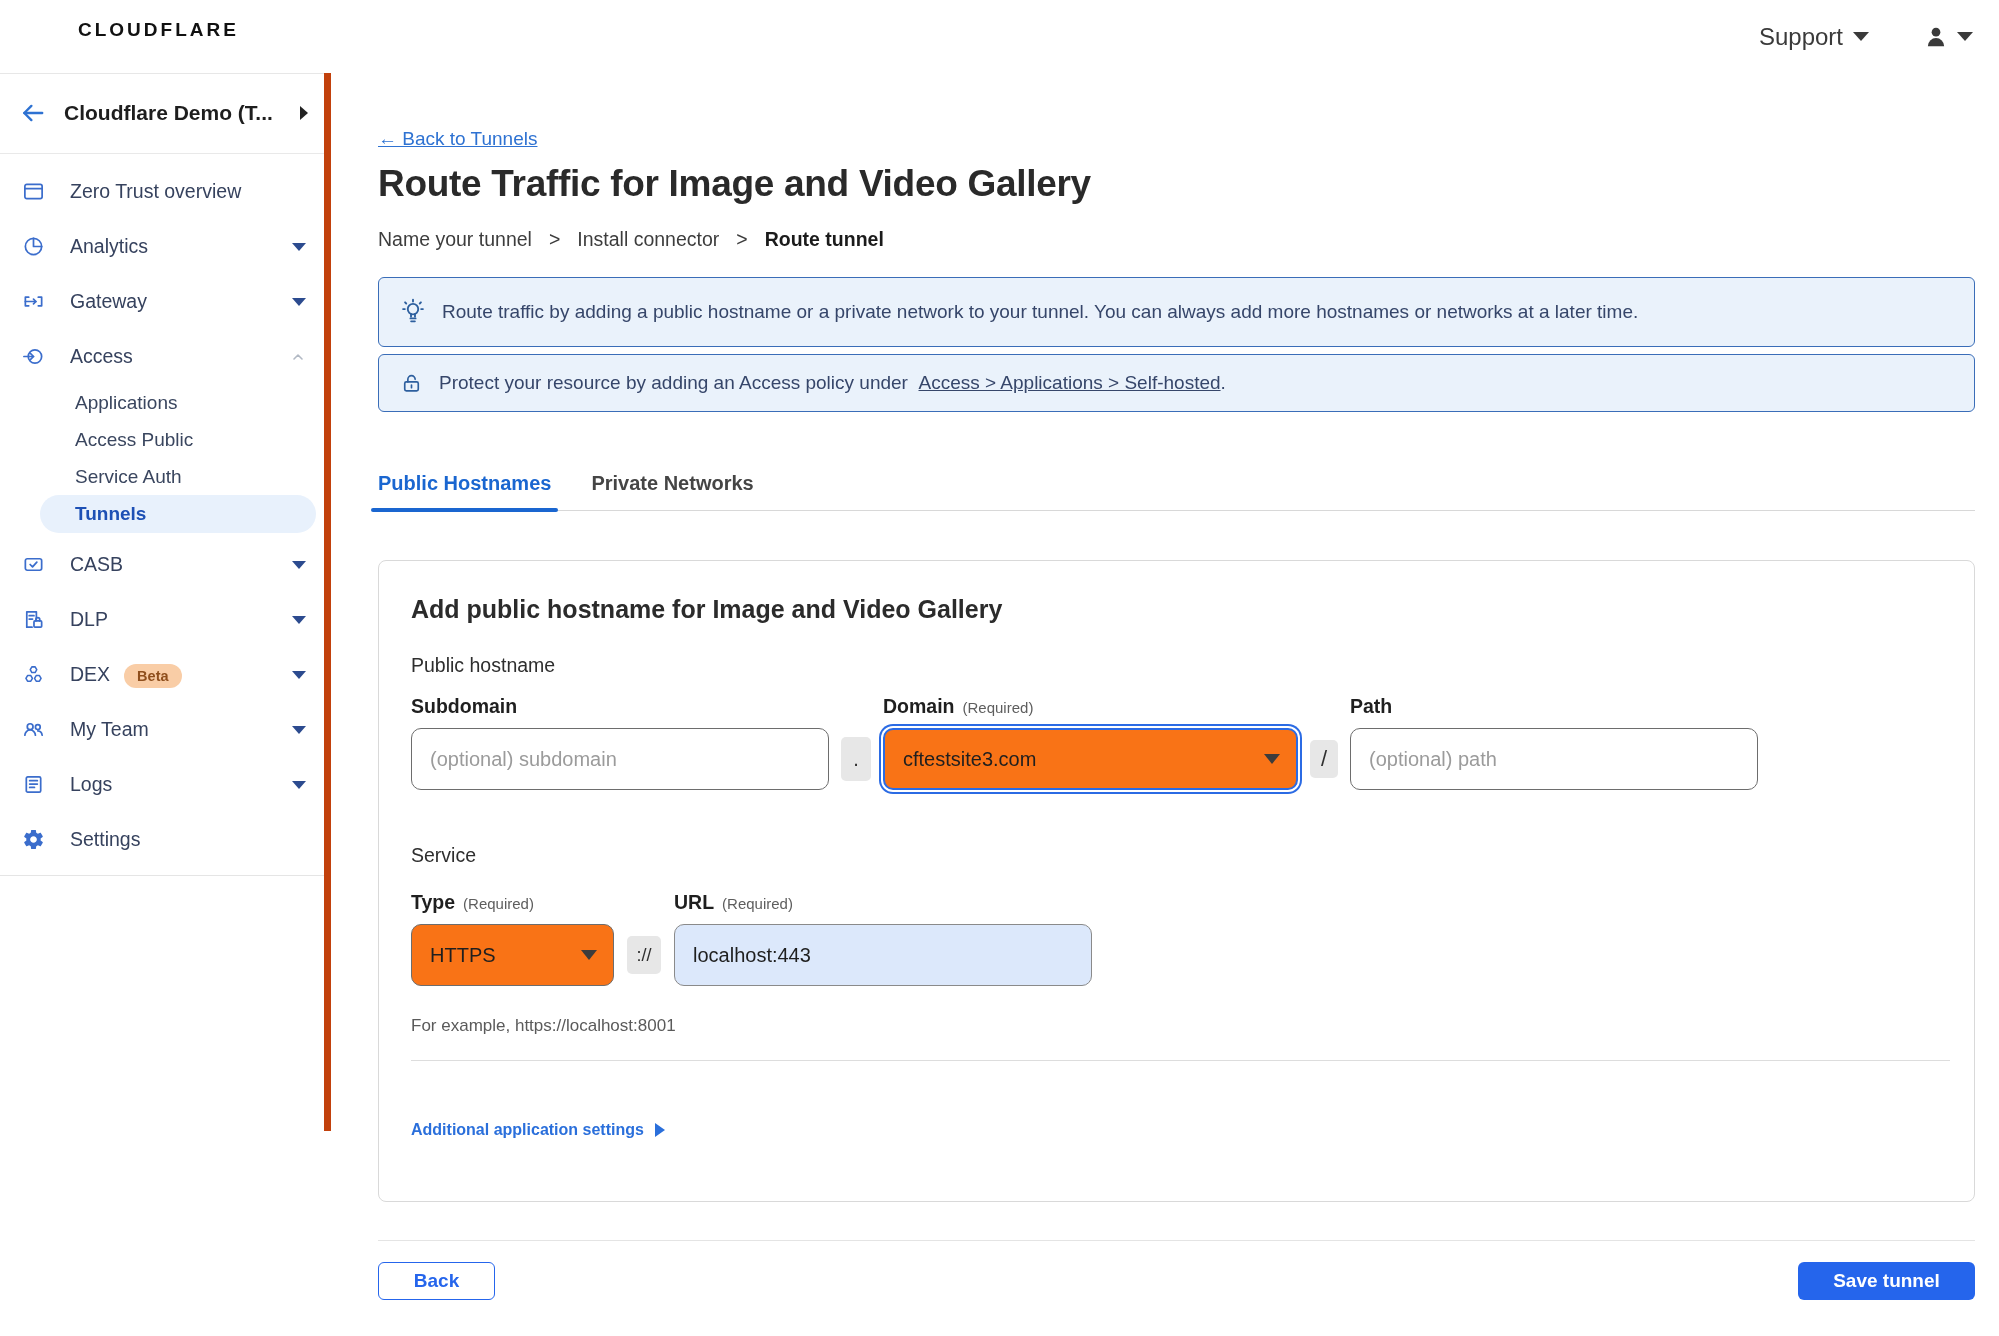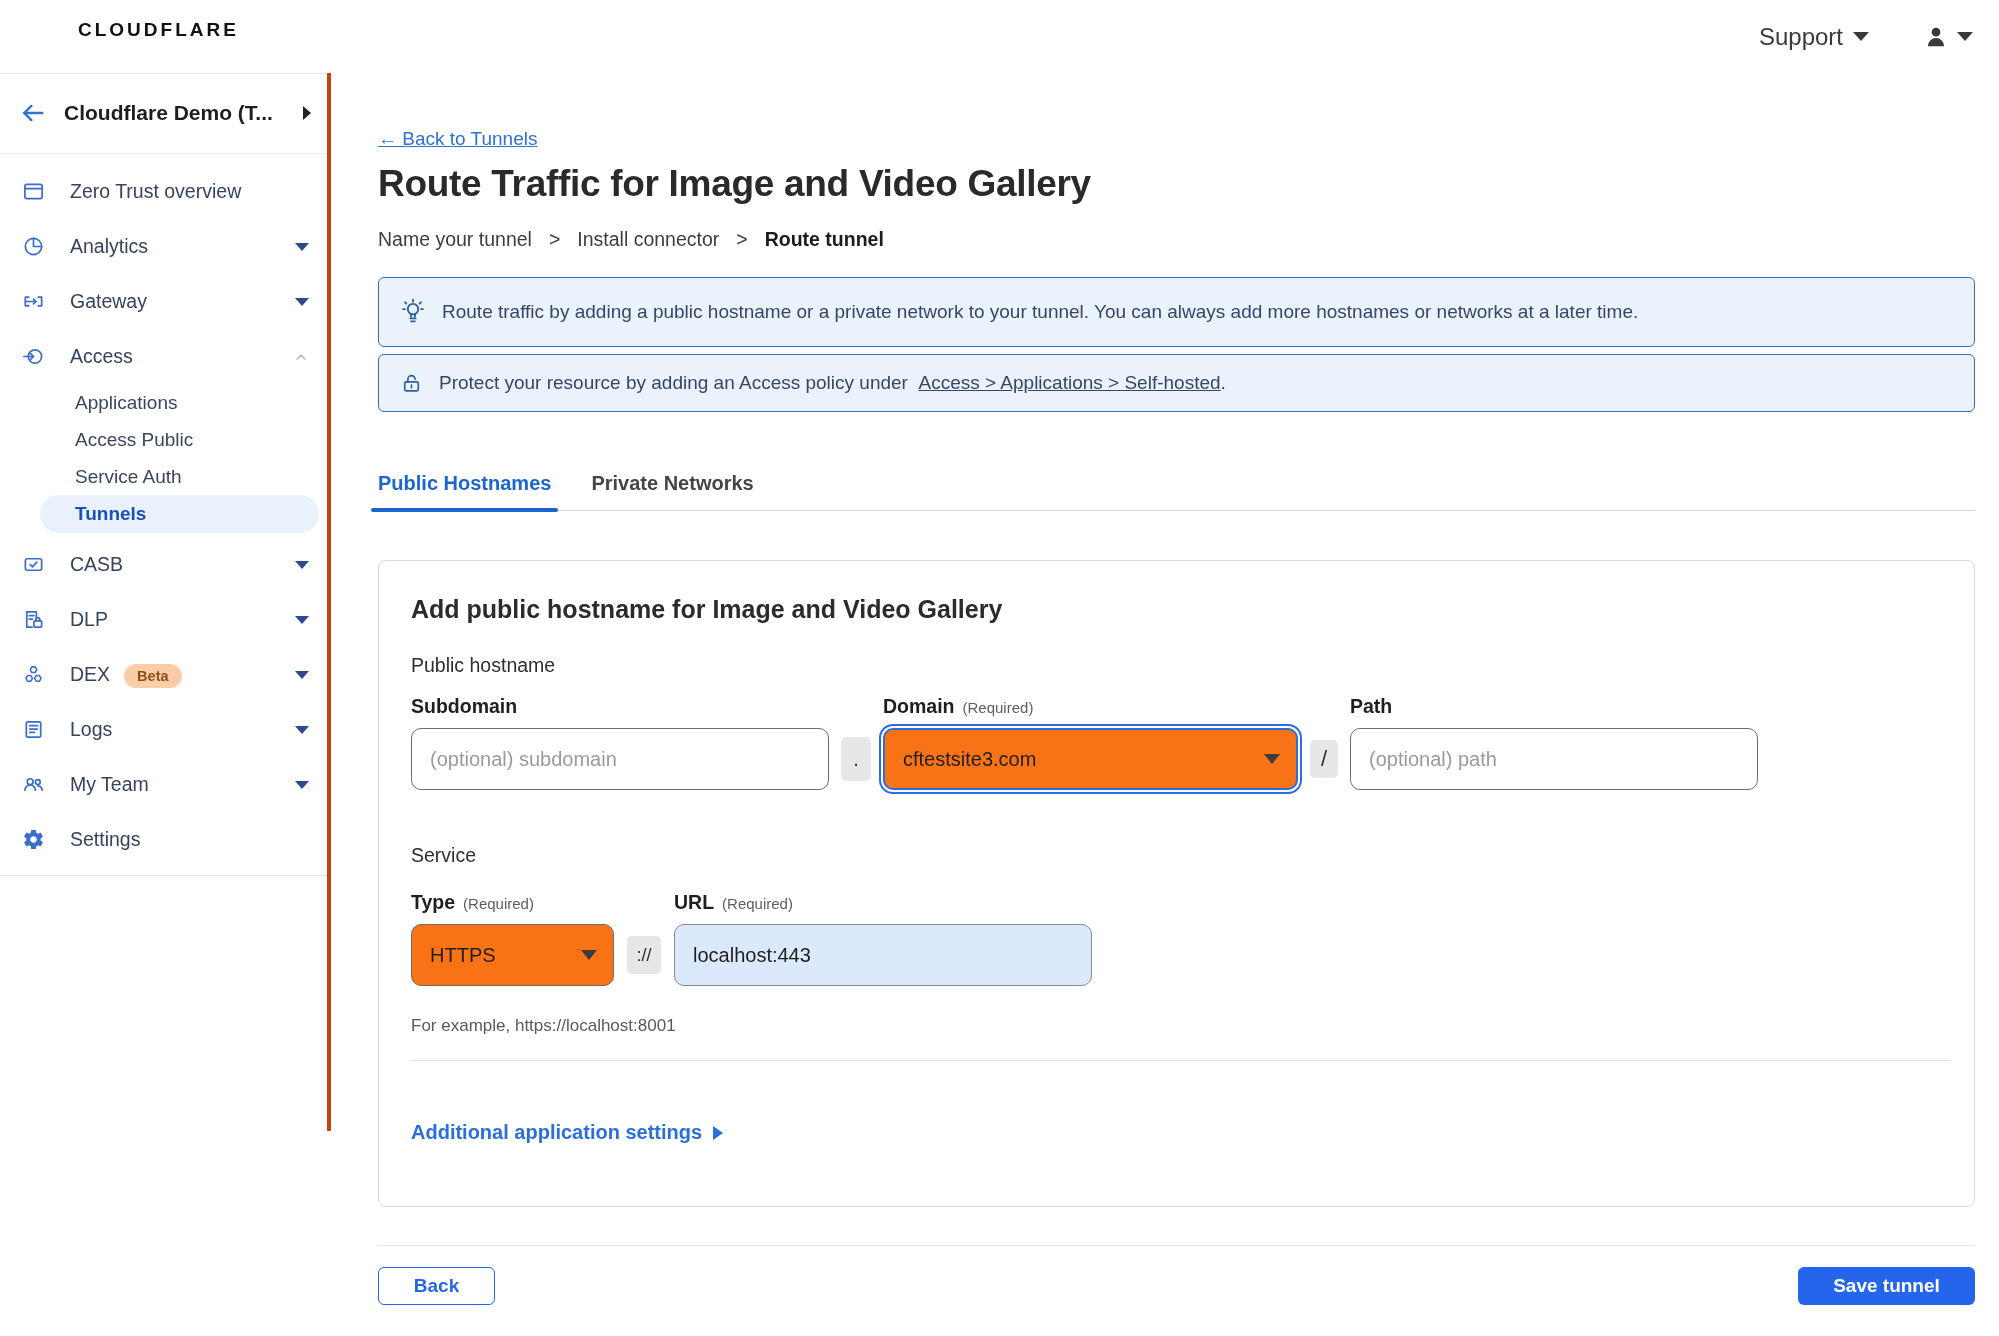--- a/index.html
+++ b/index.html
@@ -15,21 +15,21 @@
   .logo-text { font-size:19px; font-weight:700; letter-spacing:3px; color:#111; line-height:1; margin-top:1px; }
   .topbar-right { display:flex; align-items:center; gap:12px; color:#3a3a3a; font-size:24px; }
   .caret-down { width:0; height:0; border-left:8px solid transparent; border-right:8px solid transparent; border-top:9px solid #3a3a3a; }
   .support { display:flex; align-items:center; gap:10px; cursor:pointer; }
   .account-menu { display:flex; align-items:center; gap:8px; margin-left:42px; cursor:pointer; }
 
   
   .shell { display:flex; align-items:flex-start; }
 
   
-  .sidebar { width:331px; min-width:331px; height:1058px; border-right:4px solid #c2410c; box-shadow:inset 0 1px 0 #e7e7e7; background:#fff; }
+  .sidebar { width:331px; min-width:331px; height:1058px; border-right:7px solid #c2410c; box-shadow:inset 0 1px 0 #e7e7e7; background:#fff; }
   .sb-header { height:81px; border-bottom:1px solid #e9e9e9; display:flex; align-items:center; padding:0 16px 0 20px; gap:18px; }
   .sb-name { flex:1; font-weight:700; font-size:21px; color:#1e1e1e; white-space:nowrap; overflow:hidden; }
   .tri-right { width:0; height:0; border-top:7px solid transparent; border-bottom:7px solid transparent; border-left:8px solid #222; }
   .nav { padding-top:10px; }
   .nav-item { height:55px; display:flex; align-items:center; padding:0 18px 0 22px; font-size:19.5px; color:#36425e; cursor:pointer; }
   .nav-item .nav-icon { width:23px; height:23px; margin-right:25px; flex:none; display:flex; align-items:center; justify-content:center; }
   .nav-item .nav-label { flex:1; }
   .tri-down { width:0; height:0; border-left:7px solid transparent; border-right:7px solid transparent; border-top:8px solid #2c4b8f; }
   .nav-sub { height:37px; display:flex; align-items:center; padding-left:75px; font-size:19px; color:#3a465f; cursor:pointer; }
   .nav-sub.active { height:38px; margin:0 8px 0 40px; padding-left:35px; background:#e8f1fc; border-radius:19px; color:#1d50b5; font-weight:700; }
@@ -70,21 +70,21 @@
   .select { height:62px; border:1px solid #6d6d6d; border-radius:10px; background:#f97316; display:flex; align-items:center; justify-content:space-between; padding:0 16px 0 18px; font-size:20px; color:#1f1f1f; cursor:pointer; }
   .select .caret-sel { width:0; height:0; border-left:8px solid transparent; border-right:8px solid transparent; border-top:10px solid #3c3c3c; }
   .select.focused { border:2px solid #2b6be4; box-shadow:0 0 0 2px #fff, 0 0 0 4px #2b6be4; }
   .service-label { margin-top:54px; font-size:19.5px; color:#2e2e2e; }
   .grid-svc { display:grid; grid-template-columns:203px 34px 418px; column-gap:13px; align-items:center; }
   .grid-svc.labels { margin-top:24px; align-items:end; }
   .grid-svc.fields { margin-top:10px; }
   .url-input { background:#dce8fb; border-color:#8a8a8a; }
   .example { margin-top:30px; font-size:17px; color:#5a5a5a; }
   .card-divider { margin-top:24px; border-top:1px solid #ddd; }
-  .add-settings { margin-top:60px; display:inline-flex; align-items:center; gap:11px; color:#2a6fdb; font-size:20px; font-weight:600; cursor:pointer; }
+  .add-settings { margin-top:60px; display:inline-flex; align-items:center; gap:11px; color:#2a6fdb; font-size:16px; font-weight:600; cursor:pointer; }
   .play { width:0; height:0; border-top:7px solid transparent; border-bottom:7px solid transparent; border-left:10px solid #2a6fdb; }
 
   .footer-divider { margin-top:38px; border-top:1px solid #e4e4e4; }
   .footer { margin-top:21px; display:flex; justify-content:space-between; align-items:center; }
   .btn { height:38px; border-radius:6px; font-size:19px; font-weight:600; font-family:inherit; cursor:pointer; }
   .btn-back { width:117px; background:#fff; border:1.5px solid #2565ec; color:#2565ec; }
   .btn-save { width:177px; background:#2565ec; border:none; color:#fff; }
 </style>
 </head>
 <body>
@@ -225,40 +225,40 @@
               <path d="M19.9 16 L18.2 18.94 L14.8 18.94 L13.1 16 L14.8 13.06 L18.2 13.06 Z"></path>
             </svg>
         </span>
         <span class="nav-label"><span>DEX</span><span class="badge-beta">Beta</span></span>
         <span class="tri-down"></span>
       </div>
 
       <div class="nav-item">
         <span class="nav-icon">
           <svg width="23" height="23" viewBox="0 0 24 24" fill="none" stroke="#3b6dcc" stroke-width="1.8" stroke-linecap="round" stroke-linejoin="round">
+              <circle cx="8.5" cy="9" r="3"></circle>
+              <path d="M3 18 a5.5 5.5 0 0 1 11 0"></path>
+              <circle cx="16.5" cy="9.5" r="2.5"></circle>
+              <path d="M16.5 13.5 a5 5 0 0 1 4.5 4.5"></path>
+            </svg>
+        </span>
+        <span class="nav-label">My Team</span>
+        <span class="tri-down"></span>
+      </div>
+
+      <div class="nav-item">
+        <span class="nav-icon">
+          <svg width="23" height="23" viewBox="0 0 24 24" fill="none" stroke="#3b6dcc" stroke-width="1.8" stroke-linecap="round" stroke-linejoin="round">
               <rect x="4.5" y="4" width="15" height="16" rx="1.5"></rect>
               <line x1="8" y1="8" x2="16" y2="8"></line>
               <line x1="8" y1="11.5" x2="16" y2="11.5"></line>
               <line x1="8" y1="15" x2="13" y2="15"></line>
             </svg>
         </span>
         <span class="nav-label">Logs</span>
-        <span class="tri-down"></span>
-      </div>
-
-      <div class="nav-item">
-        <span class="nav-icon">
-          <svg width="23" height="23" viewBox="0 0 24 24" fill="none" stroke="#3b6dcc" stroke-width="1.8" stroke-linecap="round" stroke-linejoin="round">
-              <circle cx="8.5" cy="9" r="3"></circle>
-              <path d="M3 18 a5.5 5.5 0 0 1 11 0"></path>
-              <circle cx="16.5" cy="9.5" r="2.5"></circle>
-              <path d="M16.5 13.5 a5 5 0 0 1 4.5 4.5"></path>
-            </svg>
-        </span>
-        <span class="nav-label">My Team</span>
         <span class="tri-down"></span>
       </div>
 
       <div class="nav-item">
         <span class="nav-icon">
           <svg width="23" height="23" viewBox="0 0 24 24">
               <path fill="#3b6dcc" d="M19.43 12.98c.04-.32.07-.64.07-.98s-.03-.66-.07-.98l2.11-1.65c.19-.15.24-.42.12-.64l-2-3.46c-.12-.22-.39-.3-.61-.22l-2.49 1c-.52-.4-1.08-.73-1.69-.98l-.38-2.65C14.46 2.18 14.25 2 14 2h-4c-.25 0-.46.18-.49.42l-.38 2.65c-.61.25-1.17.59-1.69.98l-2.49-1c-.23-.09-.49 0-.61.22l-2 3.46c-.13.22-.07.49.12.64l2.11 1.65c-.04.32-.07.65-.07.98s.03.66.07.98l-2.11 1.65c-.19.15-.24.42-.12.64l2 3.46c.12.22.39.3.61.22l2.49-1c.52.4 1.08.73 1.69.98l.38 2.65c.03.24.24.42.49.42h4c.25 0 .46-.18.49-.42l.38-2.65c.61-.25 1.17-.59 1.69-.98l2.49 1c.23.09.49 0 .61-.22l2-3.46c.12-.22.07-.49-.12-.64l-2.11-1.65zM12 15.5c-1.93 0-3.5-1.57-3.5-3.5s1.57-3.5 3.5-3.5 3.5 1.57 3.5 3.5-1.57 3.5-3.5 3.5z"></path>
             </svg>
         </span>
         <span class="nav-label">Settings</span>

